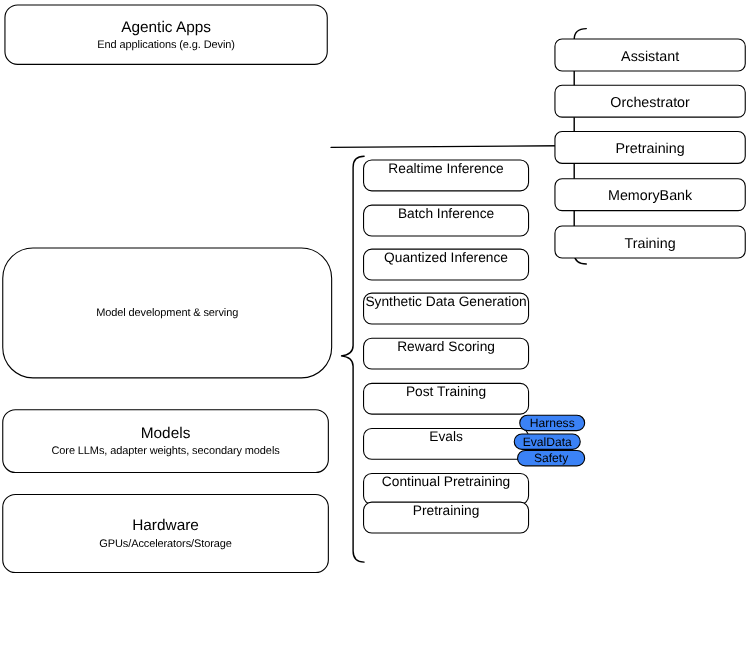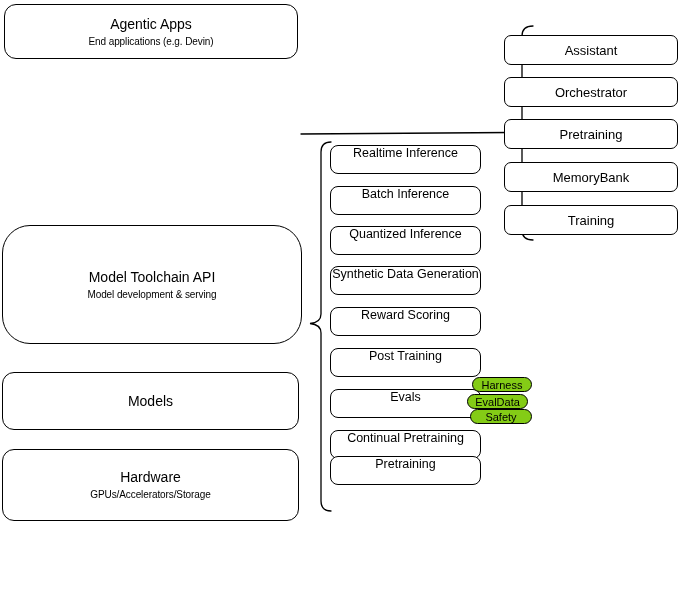--- a/index.html
+++ b/index.html
@@ -74,21 +74,21 @@
     justify-content: center;
     font-size: 13px;
     text-align: center;
   }
   
   .pill {
     position: absolute;
     box-sizing: border-box;
     border: 1.4px solid #000000;
     border-radius: 8px;
-    background: #84cc16;
+    background: #3b82f6;
     display: flex;
     align-items: center;
     justify-content: center;
     font-size: 11px;
     text-align: center;
     z-index: 3;
   }
   .lbox, .mbox, .rbox { z-index: 2; }
 </style>
 </head>
@@ -102,26 +102,26 @@
     <path d="M 533 26 Q 522 26 522 36 L 522 124 Q 522 132.5 510 133.5 Q 522 134.5 522 143 L 522 230 Q 522 240 533 240"></path>
   </svg>
 
   <div class="lbox" style="left:4px;top:4px;width:294px;height:55px;border-radius:12px">
     <div class="ltitle">Agentic Apps</div>
     <div class="lsub">End applications (e.g. Devin)</div>
   </div>
 
 
   <div class="lbox" style="left:2px;top:225px;width:300px;height:119px;border-radius:28px">
-    <div class="ltitle">Model Toolchain API</div>
     <div class="lsub">Model development &amp; serving</div>
   </div>
 
   <div class="lbox" style="left:2px;top:372px;width:297px;height:58px;border-radius:12px">
     <div class="ltitle">Models</div>
+    <div class="lsub">Core LLMs, adapter weights, secondary models</div>
   </div>
 
   <div class="lbox" style="left:2px;top:449px;width:297px;height:72px;border-radius:12px">
     <div class="ltitle">Hardware</div>
     <div class="lsub">GPUs/Accelerators/Storage</div>
   </div>
 
 
   <div class="mbox" style="top:145px">
     <span>Realtime Inference</span>

